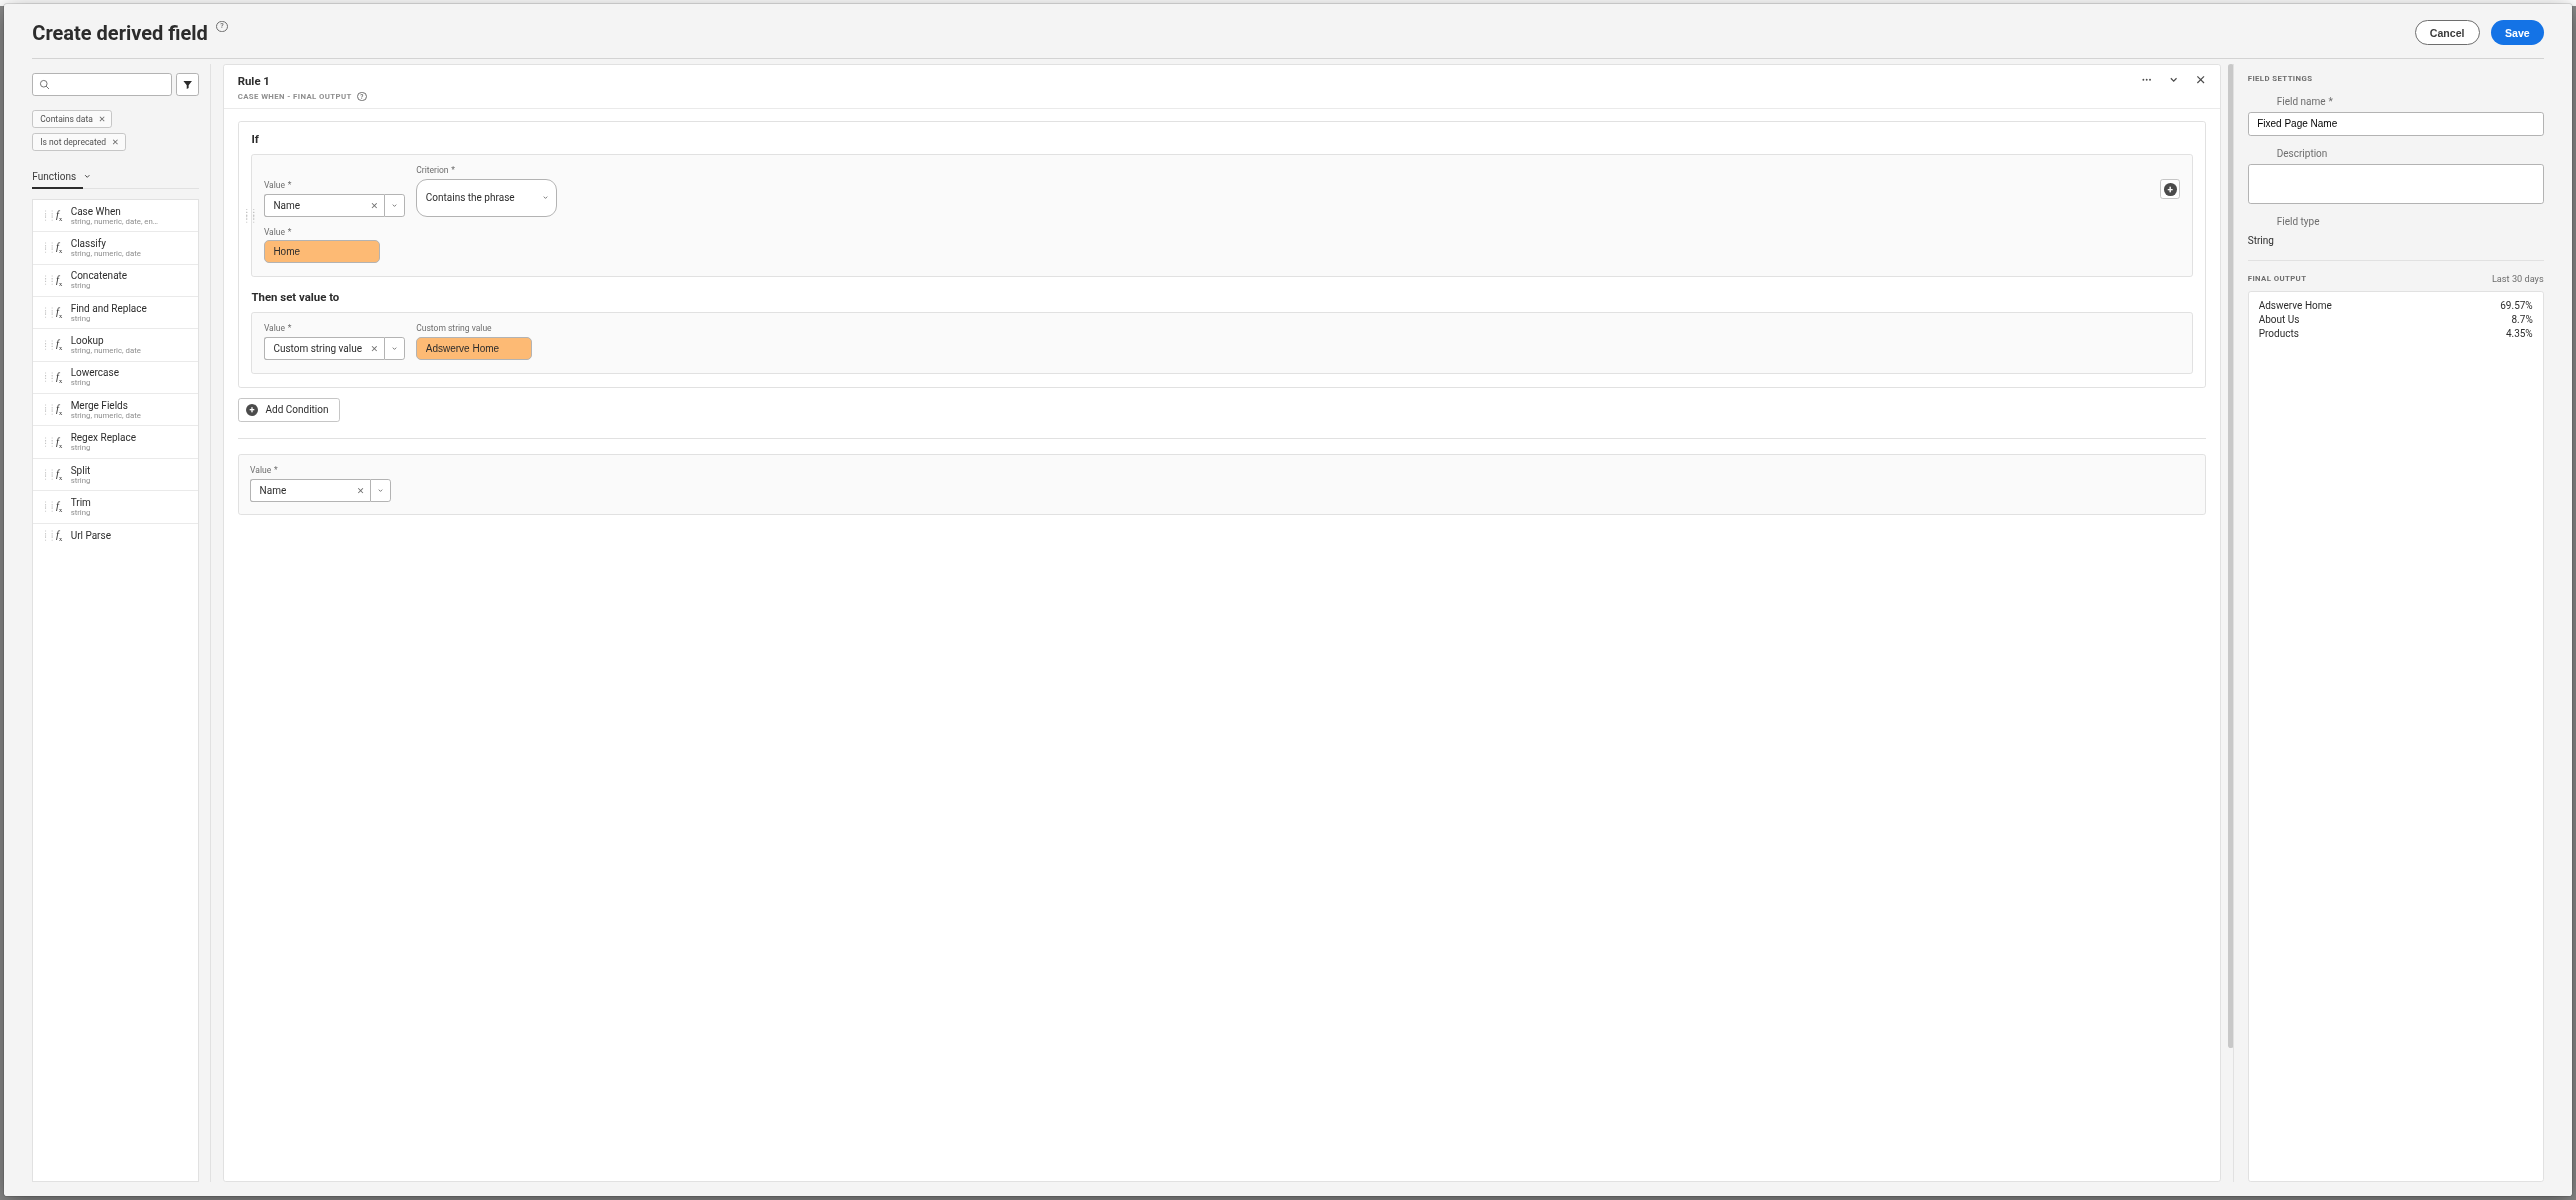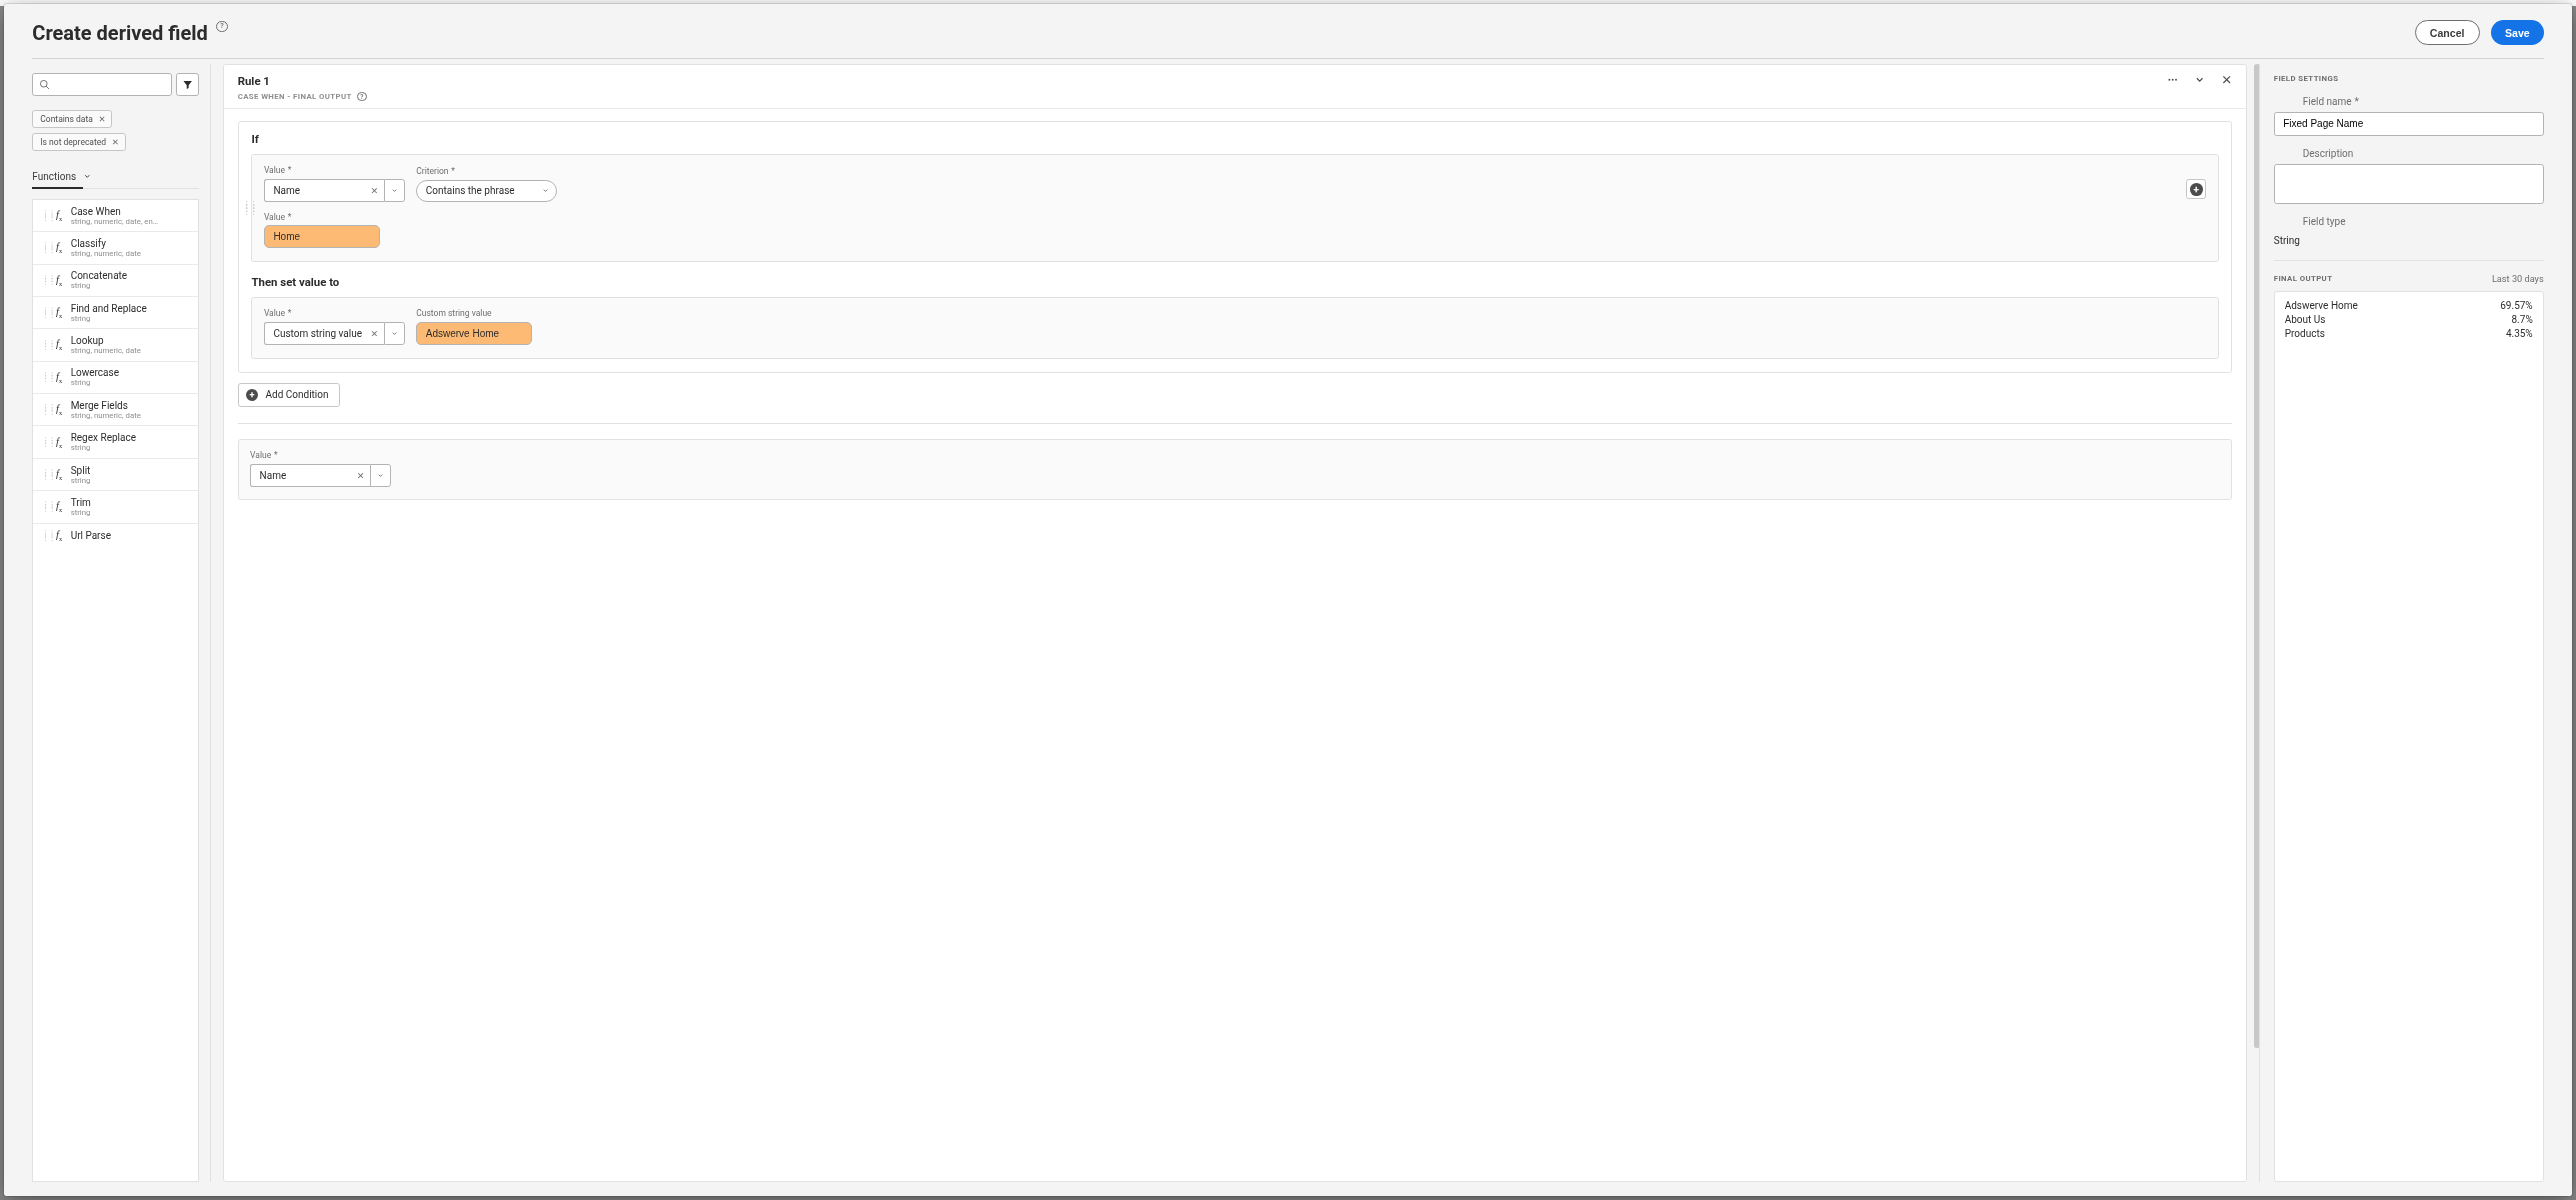--- a/index.html
+++ b/index.html
@@ -299,21 +299,21 @@
     width: 21px;
     border: 0.7px solid #b3b3b3;
     border-radius: 0 2.8px 2.8px 0;
     background: #fff;
     display: flex; align-items: center; justify-content: center;
     cursor: pointer;
   }
   .combo .combo-caret svg { width: 7px; height: 7px; }
 
   .select {
-    height: 22px;
+    height: 38px;
     width: 141px;
     border: 0.7px solid #b3b3b3;
     border-radius: 11px;
     background: #fff;
     display: flex; align-items: center; justify-content: space-between;
     padding: 0 7px 0 8.5px;
     font-size: 10px;
     cursor: pointer;
   }
   .select svg { width: 7px; height: 7px; }
@@ -378,21 +378,21 @@
   .center-scrolltrack .thumb {
     position: absolute;
     left: 0; right: 0;
     top: 0; height: 88%;
     background: #c8c8c8;
     border-radius: 2.8px;
   }
 
   
   .right {
-    width: 285px;
+    width: 311px;
     flex-shrink: 0;
     padding-left: 14px;
     border-left: 0.7px solid #e1e1e1;
     display: flex; flex-direction: column;
     overflow: hidden;
   }
   .right-heading {
     font-size: 7.8px; font-weight: 700; color: #6e6e6e;
     letter-spacing: 0.4px;
     margin-top: 10px;

